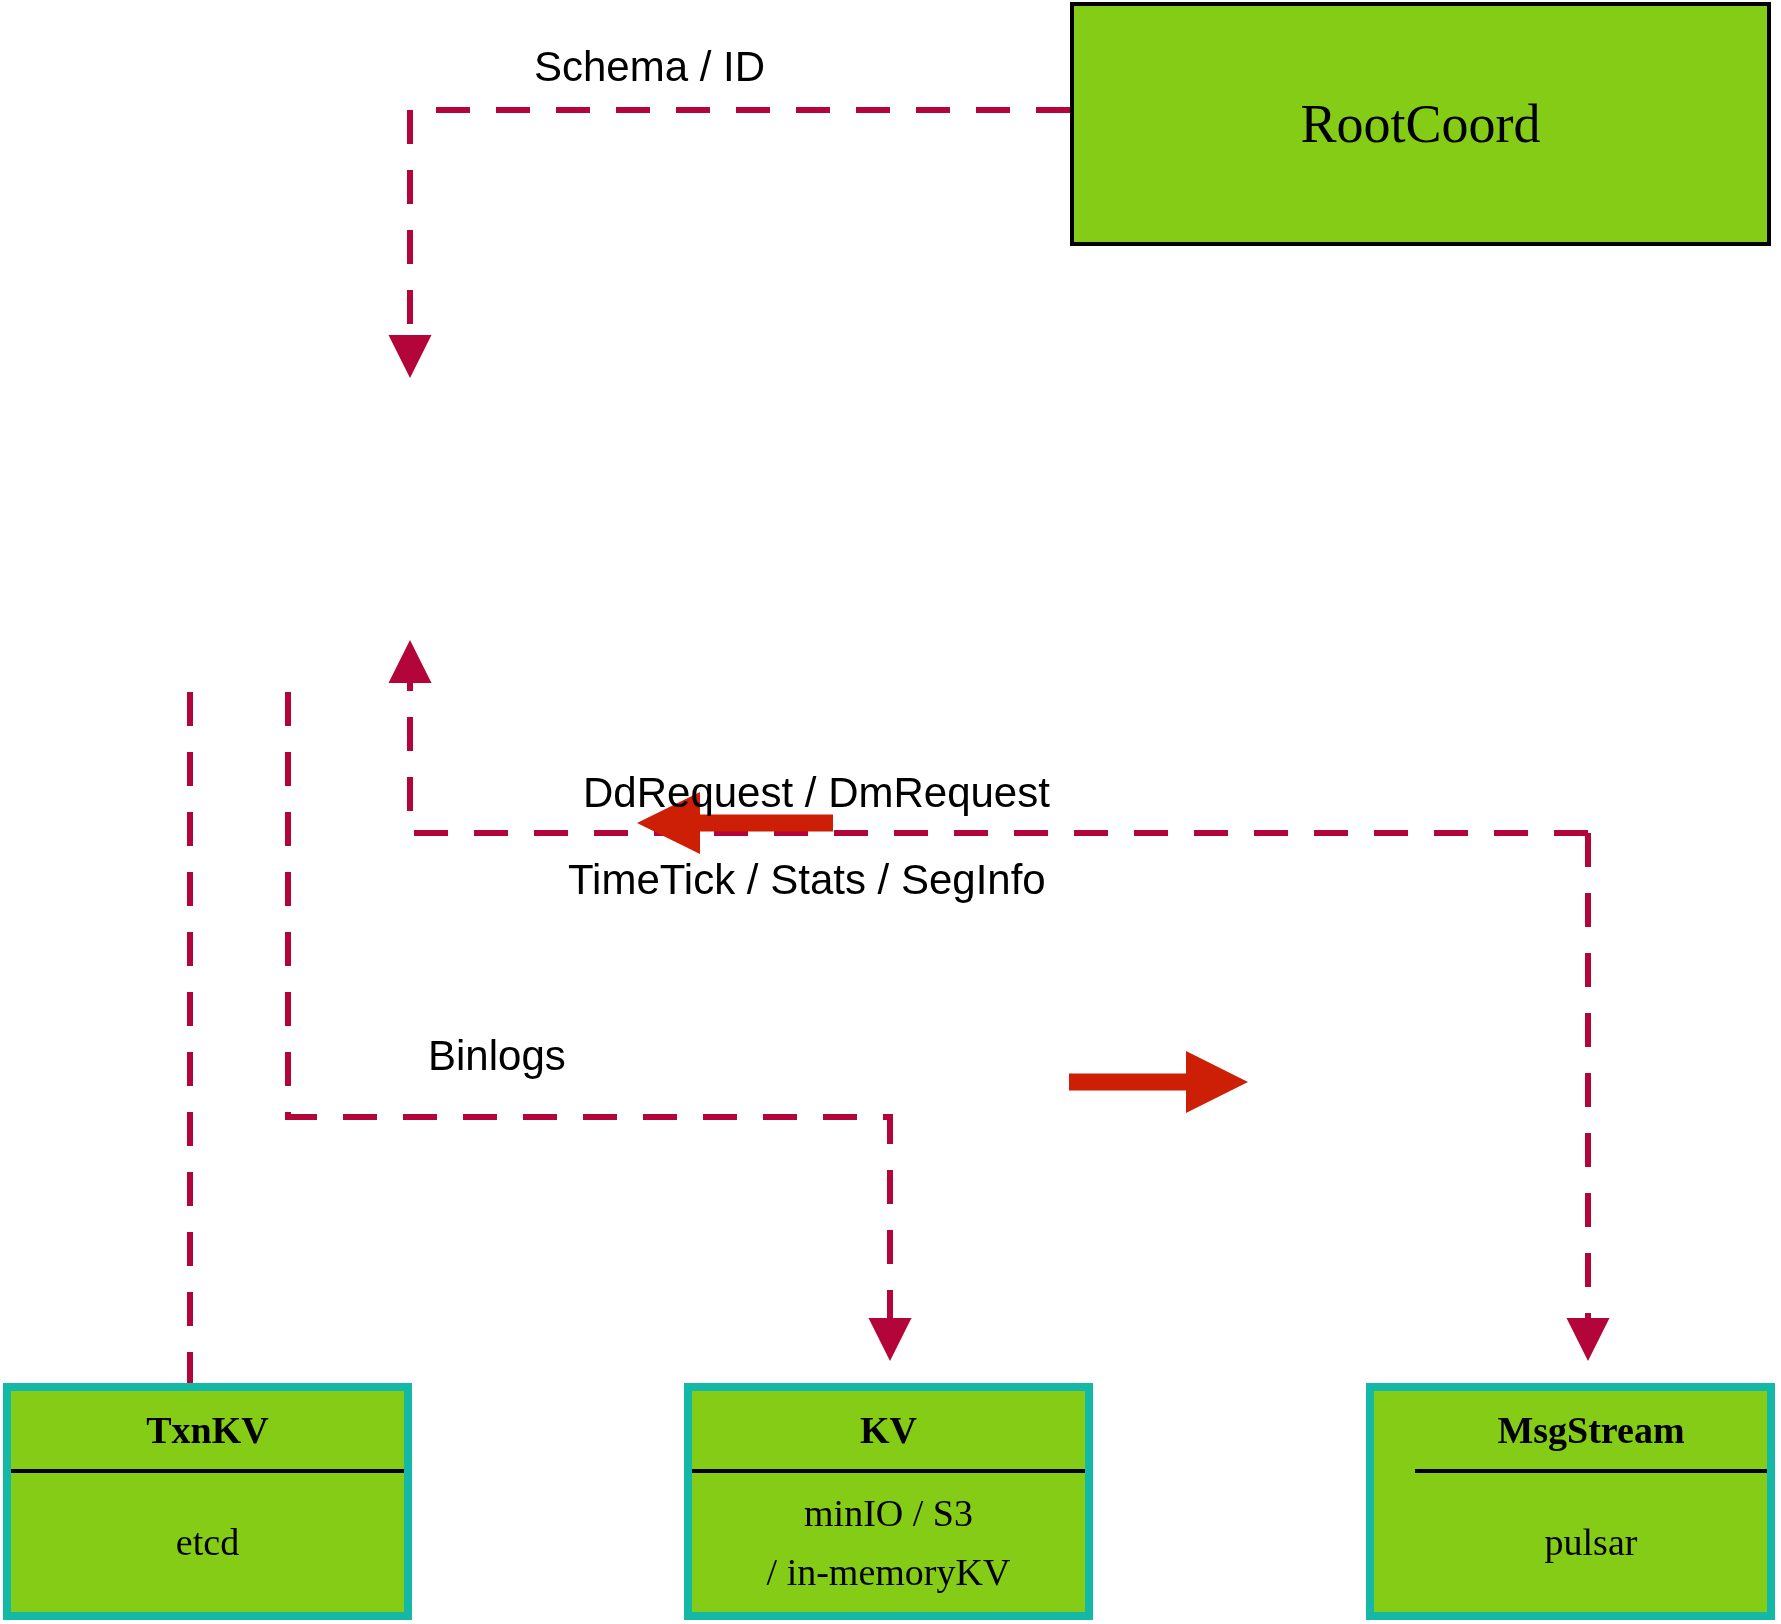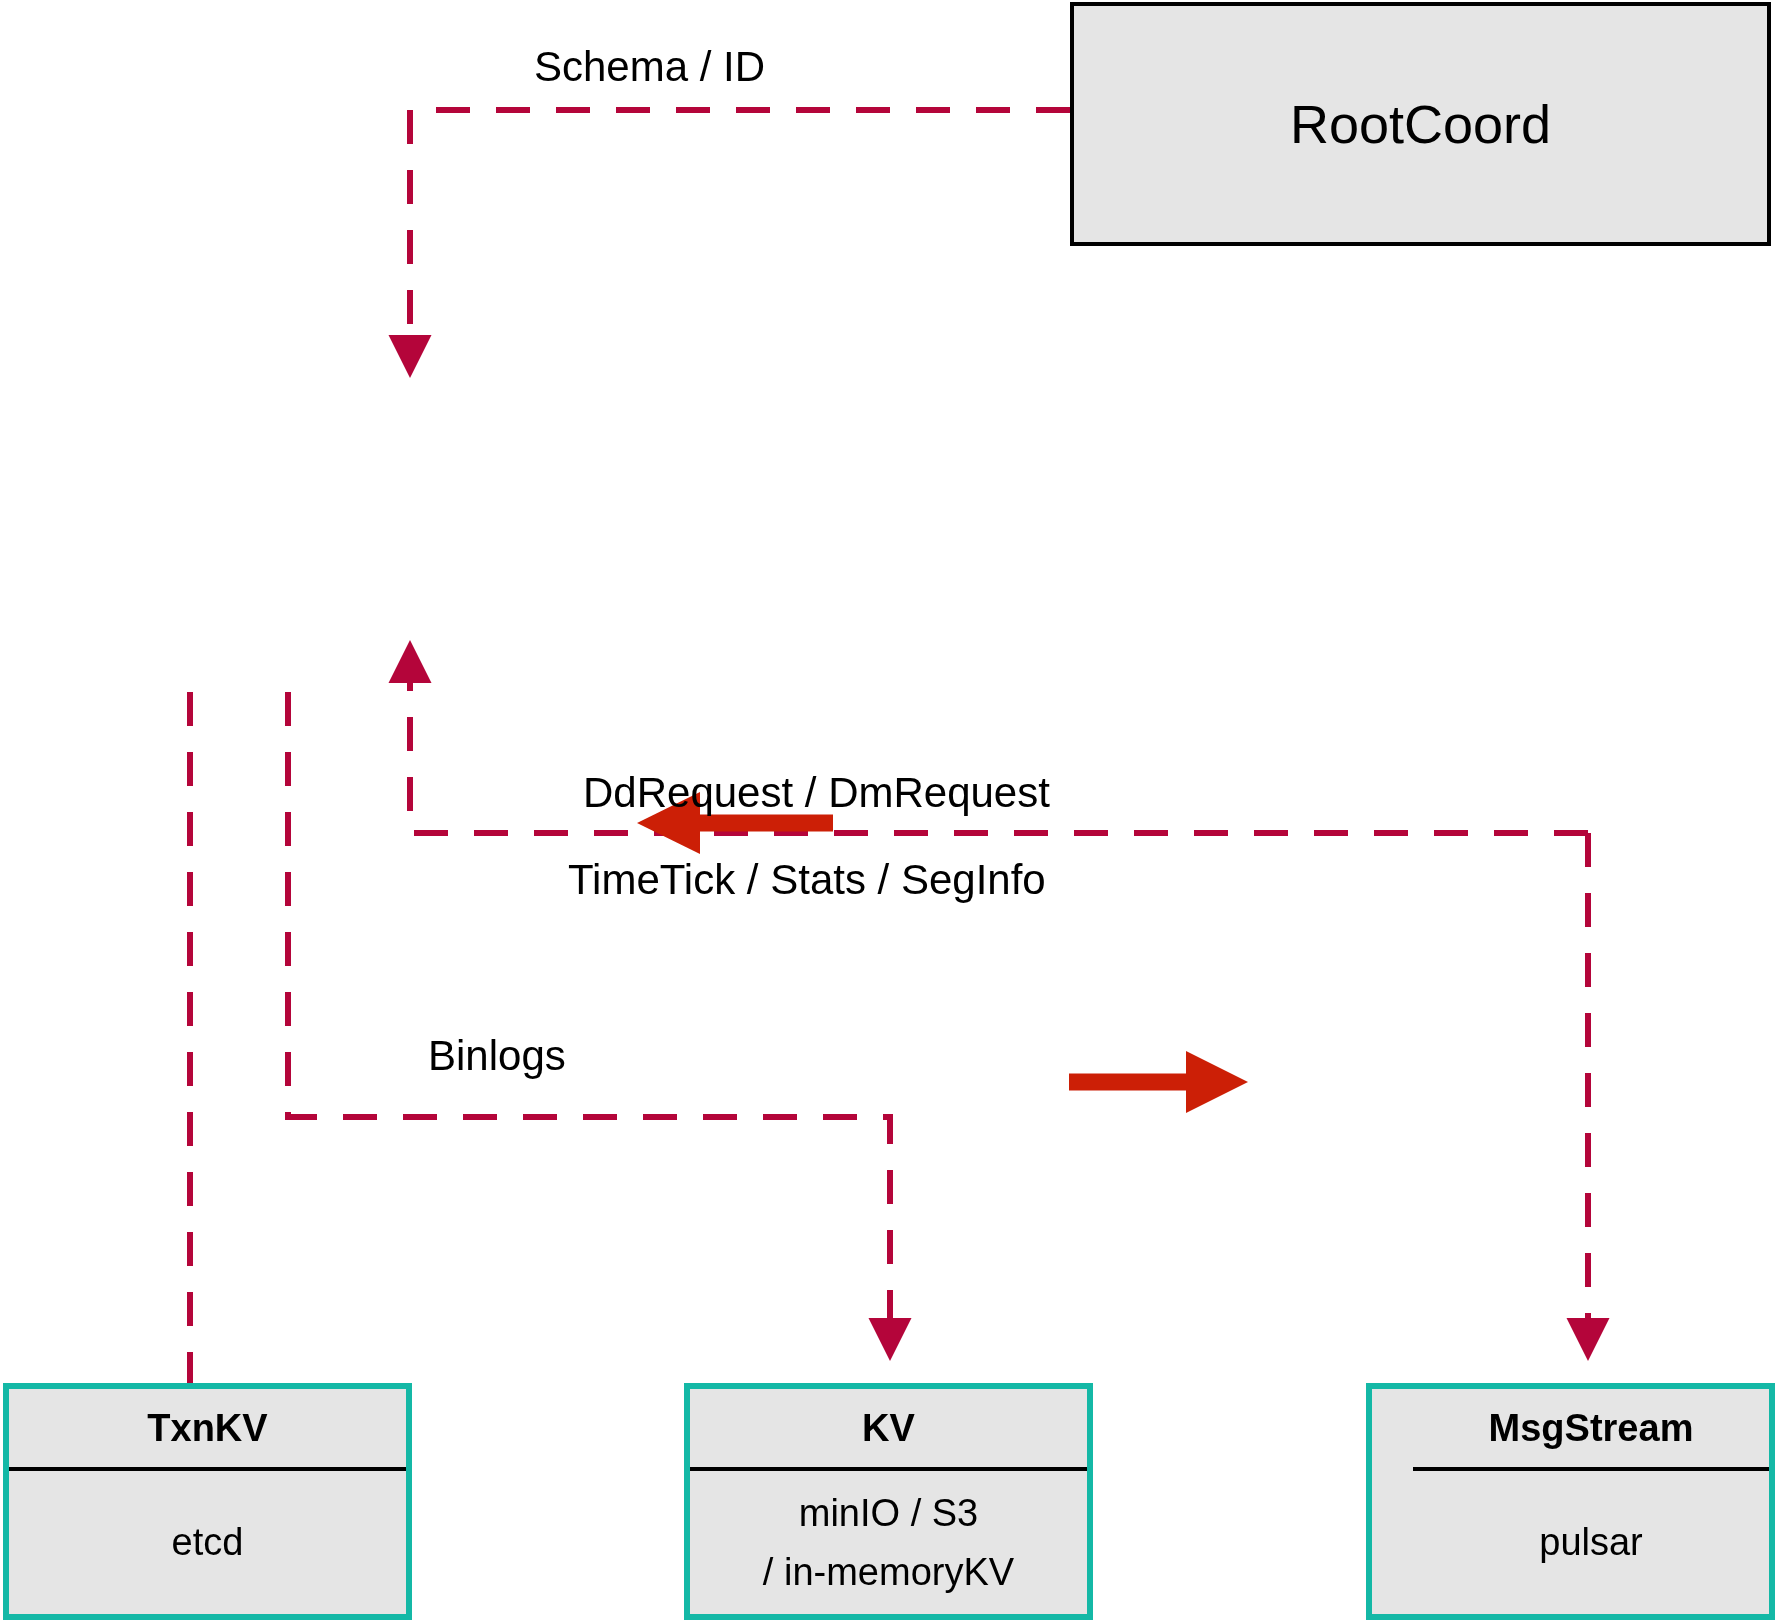--- a/index.html
+++ b/index.html
@@ -18,21 +18,22 @@
   #diagram-svg {
     position: absolute;
     left: 0;
     top: 0;
     width: 1781px;
     height: 1624px;
   }
   .node-box {
     position: absolute;
     box-sizing: border-box;
-    background: #e5e5e5;
+    background: #84cc16;
+    font-family: Liberation Serif, serif;
   }
   .node-plain {
     border: 4px solid #000000;
     display: flex;
     align-items: center;
     justify-content: center;
   }
   .node-plain .node-title {
     font-size: 54px;
     color: #000000;
@@ -44,21 +45,21 @@
     display: flex;
     align-items: center;
     justify-content: center;
   }
   .node-accent .node-title {
     font-size: 54px;
     color: #c2002f;
     font-weight: 400;
   }
   .node-split {
-    border: 6px solid #14b8a6;
+    border: 8px solid #14b8a6;
     display: flex;
     flex-direction: column;
   }
   .node-split .split-head {
     box-sizing: border-box;
     border-bottom: 4px solid #000000;
     display: flex;
     align-items: center;
     justify-content: center;
     font-size: 38px;

